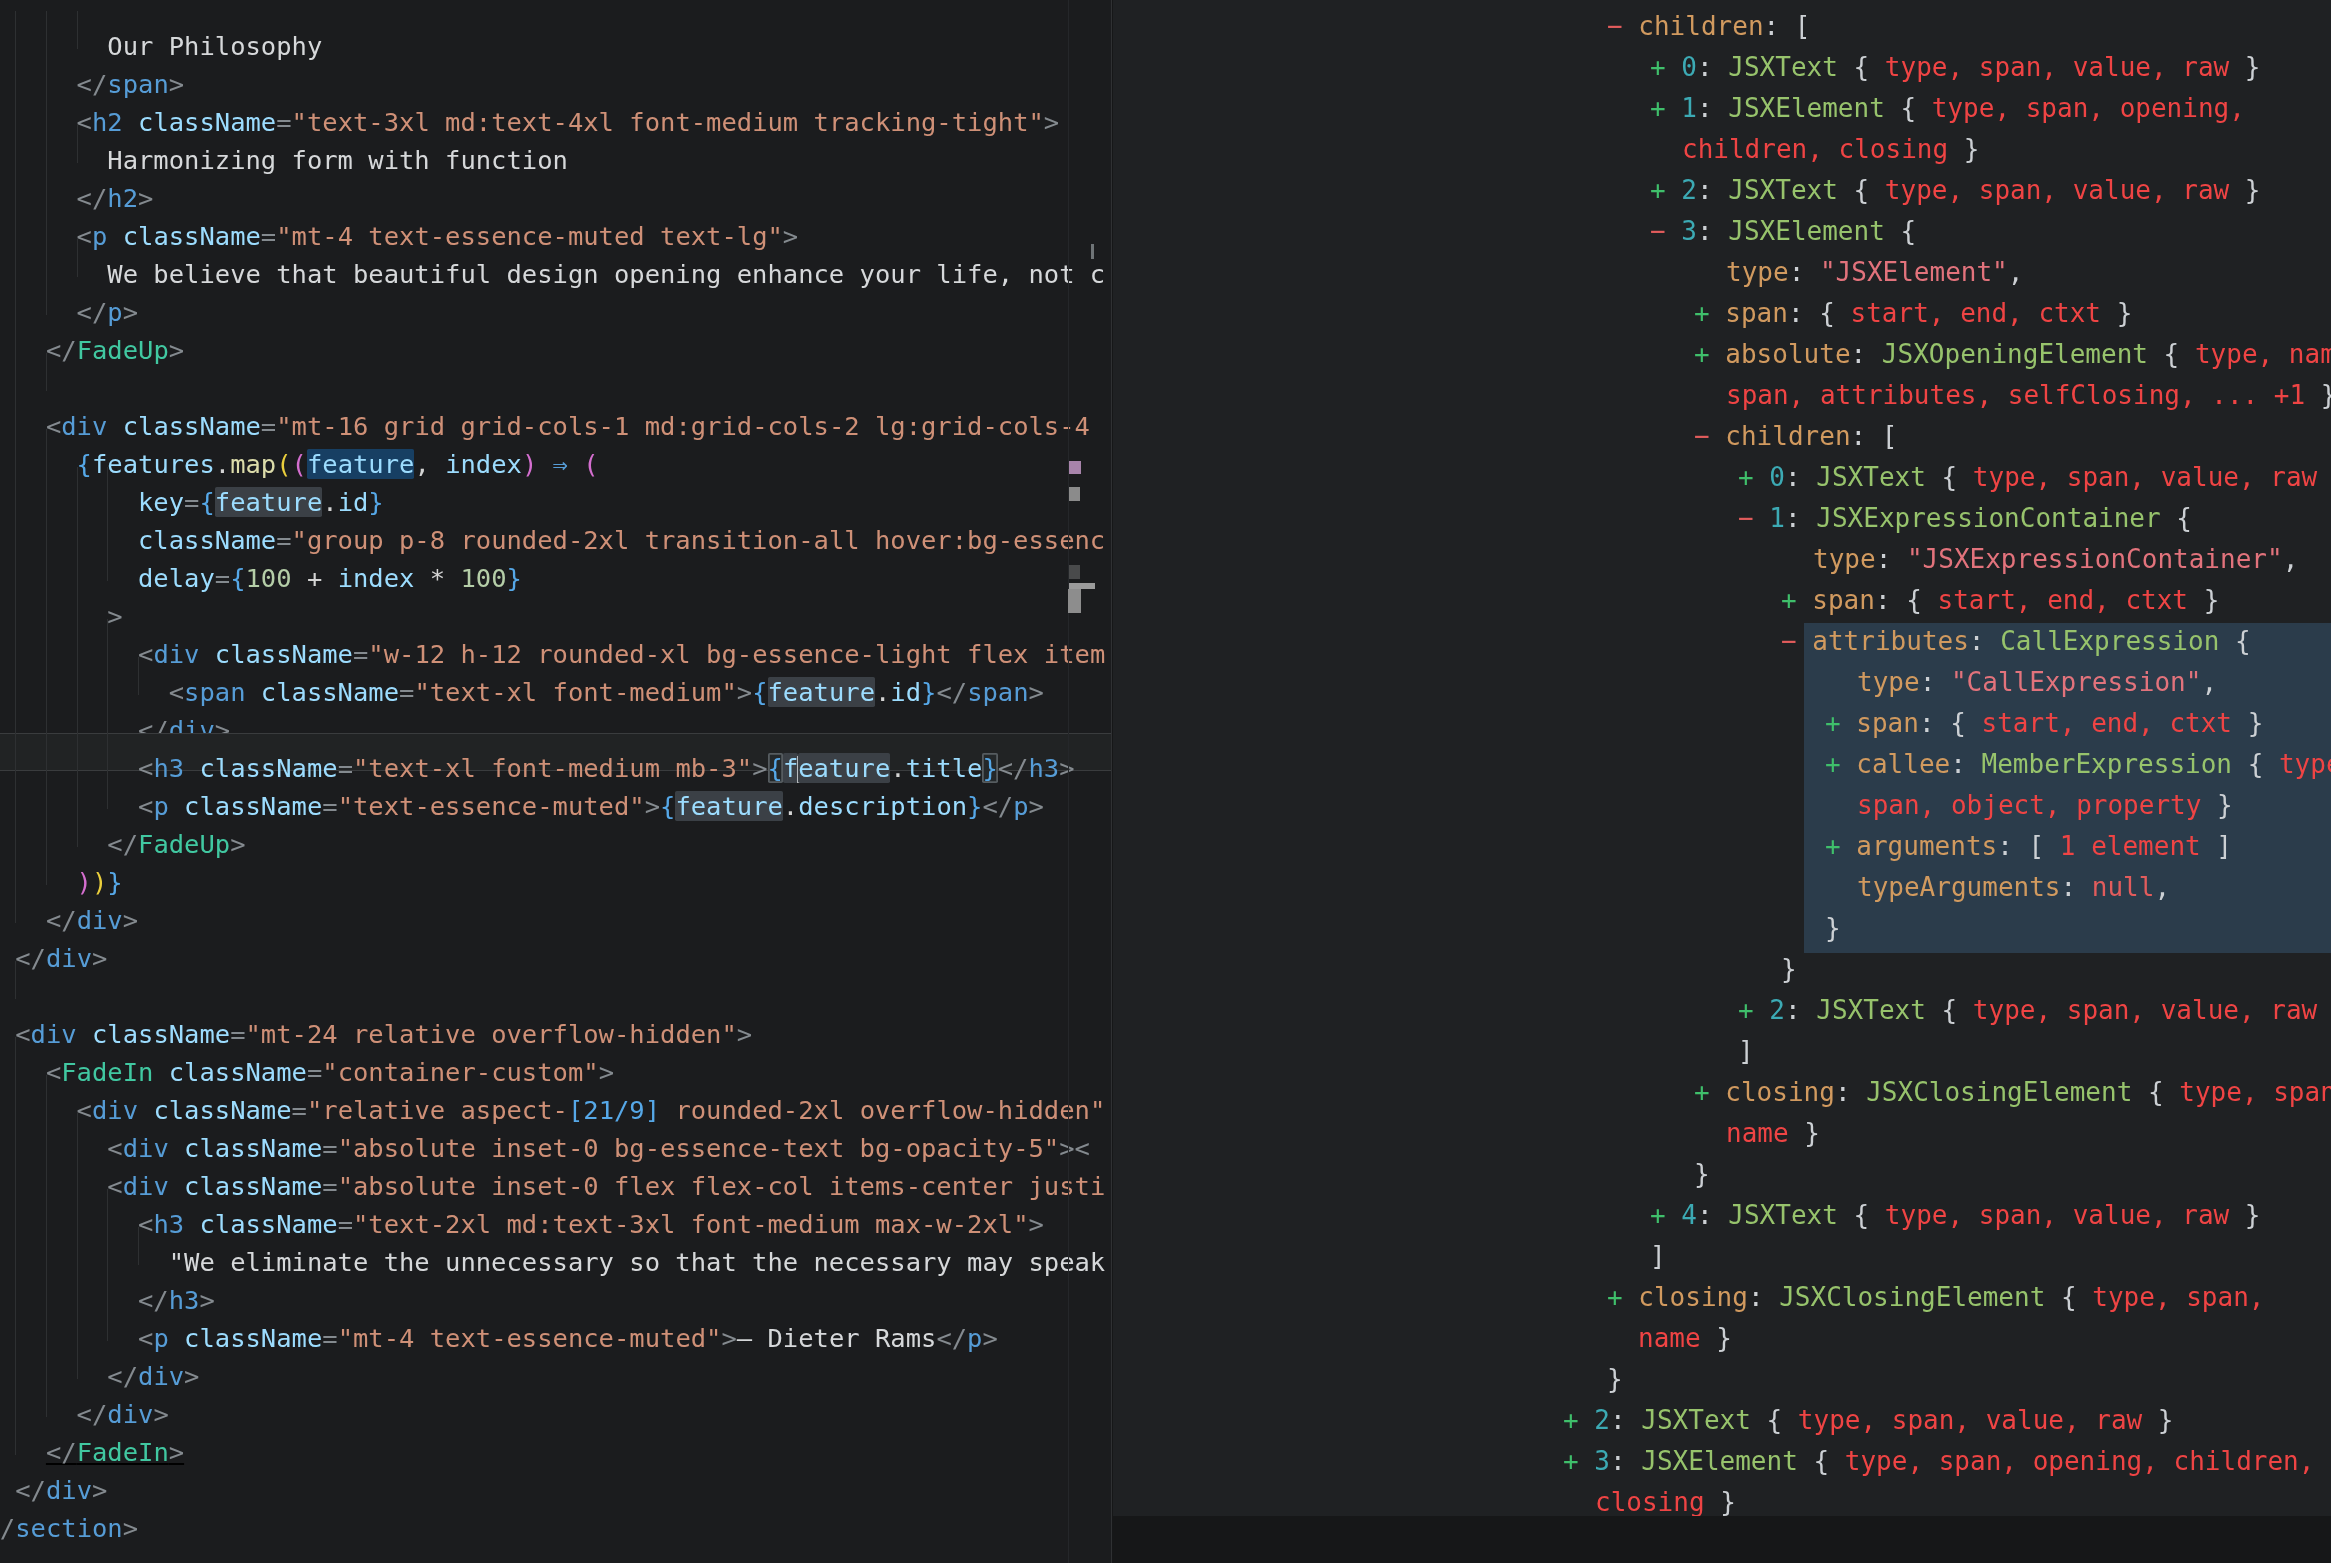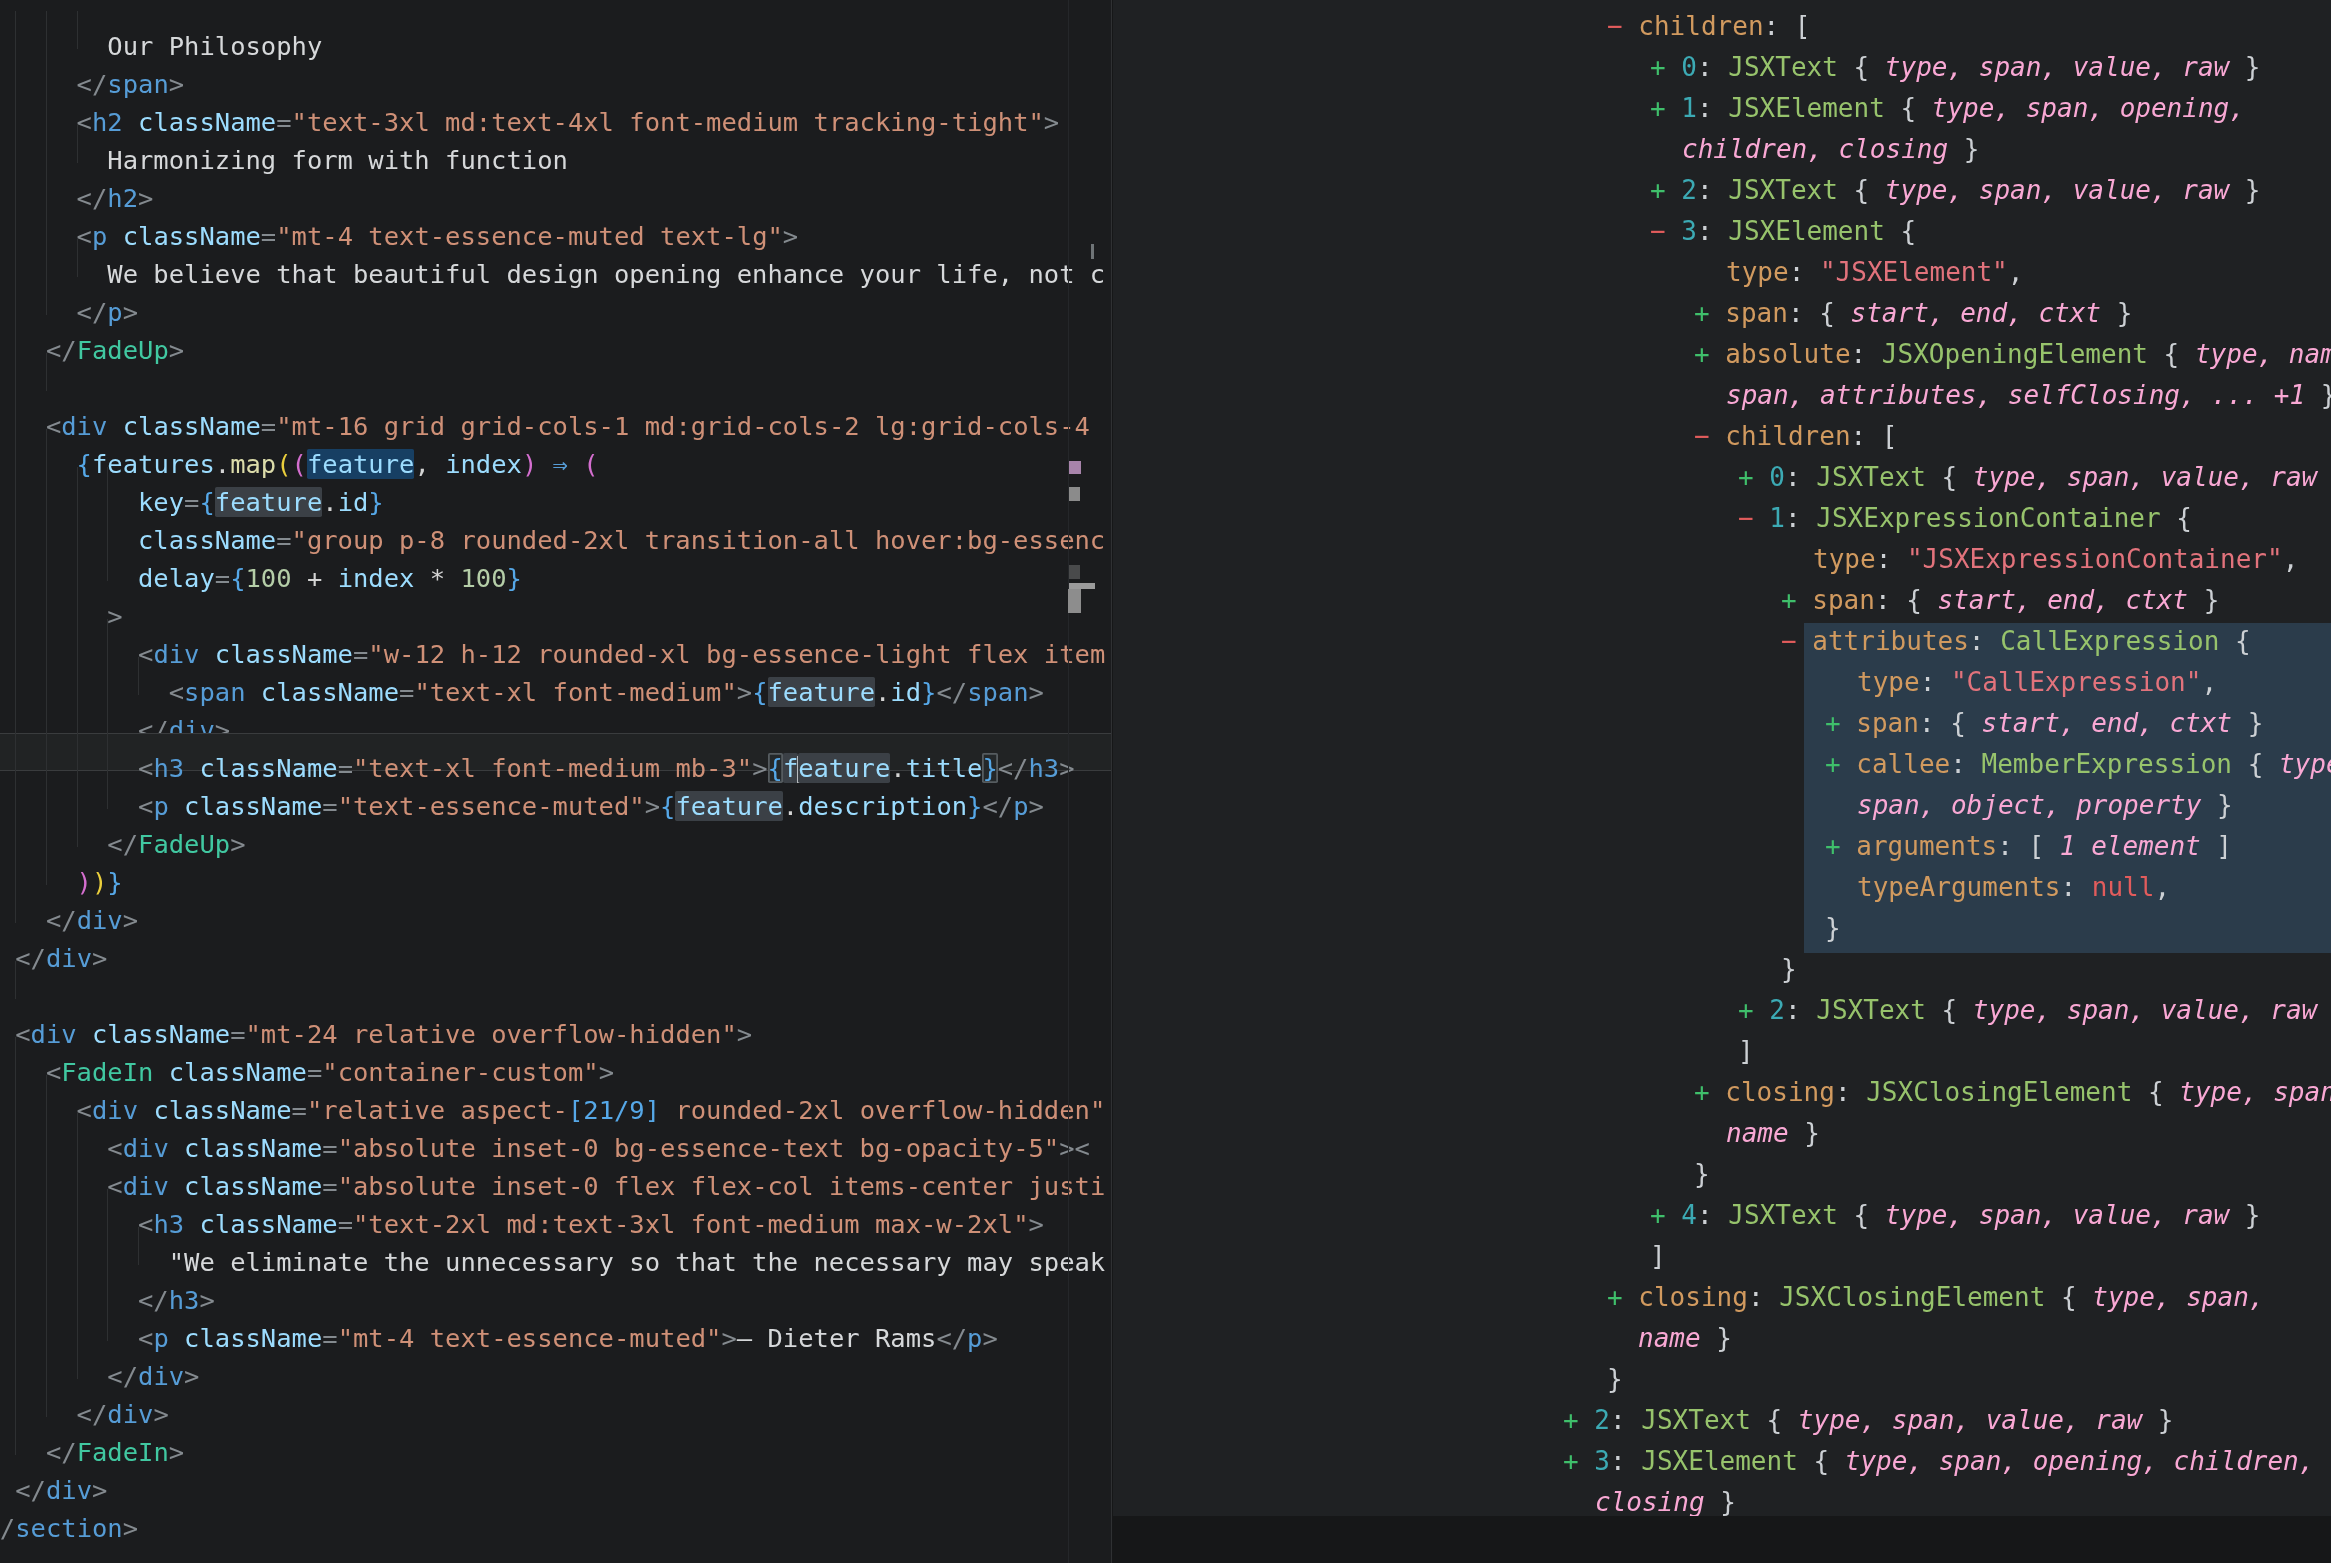--- a/index.html
+++ b/index.html
@@ -39,21 +39,21 @@
             background:#1f2123;overflow:hidden;}
   #ast-lines{position:absolute;left:0;top:5.5px;width:100%;}
   .al{position:relative;height:41px;line-height:41px;font-size:26px;white-space:pre;}
   #ast-selection{position:absolute;background:#2b3c4b;}
   .rk-plus{color:#3fbf6b}
   .rk-minus{color:#e25c5c}
   .rk-kw{color:#d19a5f}
   .rk-idx{color:#3caab4}
   .rk-ty{color:#97c36c}
   .rk-pn{color:#ccd0d4}
-  .rk-pv{color:#f9a8d4;font-style:italic}
+  .rk-pv{color:#ef4444;}
   .rk-st{color:#e2737c}
   .rk-nul{color:#e25c5c}
 </style>
 </head>
 <body>
 
 <div id="screen">
   <div id="code-pane">
     <div id="code-lines">
         <div class="cl"><div class="guide" style="left: calc(2ch - 15.5px);"></div><div class="guide" style="left: calc(4ch - 15.5px);"></div><div class="guide" style="left: calc(6ch - 15.5px);"></div><span class="ltxt" style="margin-left: calc(8ch - 15.5px);"><span class="tk-tx">Our Philosophy</span></span></div>
@@ -86,21 +86,21 @@
         <div class="cl"><div class="guide" style="left: calc(2ch - 15.5px);"></div><span class="ltxt" style="margin-left: calc(4ch - 15.5px);"><span class="tk-pt">&lt;</span><span class="tk-cp">FadeIn</span><span class="tk-at"> className</span><span class="tk-pt">=</span><span class="tk-st">"container-custom"</span><span class="tk-pt">&gt;</span></span></div>
         <div class="cl"><div class="guide" style="left: calc(2ch - 15.5px);"></div><div class="guide" style="left: calc(4ch - 15.5px);"></div><span class="ltxt" style="margin-left: calc(6ch - 15.5px);"><span class="tk-pt">&lt;</span><span class="tk-tg">div</span><span class="tk-at"> className</span><span class="tk-pt">=</span><span class="tk-st">"relative aspect-</span><span class="tk-br">[21/9]</span><span class="tk-st"> rounded-2xl overflow-hidden"</span></span></div>
         <div class="cl"><div class="guide" style="left: calc(2ch - 15.5px);"></div><div class="guide" style="left: calc(4ch - 15.5px);"></div><div class="guide" style="left: calc(6ch - 15.5px);"></div><span class="ltxt" style="margin-left: calc(8ch - 15.5px);"><span class="tk-pt">&lt;</span><span class="tk-tg">div</span><span class="tk-at"> className</span><span class="tk-pt">=</span><span class="tk-st">"absolute inset-0 bg-essence-text bg-opacity-5"</span><span class="tk-pt">&gt;&lt;</span></span></div>
         <div class="cl"><div class="guide" style="left: calc(2ch - 15.5px);"></div><div class="guide" style="left: calc(4ch - 15.5px);"></div><div class="guide" style="left: calc(6ch - 15.5px);"></div><span class="ltxt" style="margin-left: calc(8ch - 15.5px);"><span class="tk-pt">&lt;</span><span class="tk-tg">div</span><span class="tk-at"> className</span><span class="tk-pt">=</span><span class="tk-st">"absolute inset-0 flex flex-col items-center justi</span></span></div>
         <div class="cl"><div class="guide" style="left: calc(2ch - 15.5px);"></div><div class="guide" style="left: calc(4ch - 15.5px);"></div><div class="guide" style="left: calc(6ch - 15.5px);"></div><div class="guide" style="left: calc(8ch - 15.5px);"></div><span class="ltxt" style="margin-left: calc(10ch - 15.5px);"><span class="tk-pt">&lt;</span><span class="tk-tg">h3</span><span class="tk-at"> className</span><span class="tk-pt">=</span><span class="tk-st">"text-2xl md:text-3xl font-medium max-w-2xl"</span><span class="tk-pt">&gt;</span></span></div>
         <div class="cl"><div class="guide" style="left: calc(2ch - 15.5px);"></div><div class="guide" style="left: calc(4ch - 15.5px);"></div><div class="guide" style="left: calc(6ch - 15.5px);"></div><div class="guide" style="left: calc(8ch - 15.5px);"></div><div class="guide" style="left: calc(10ch - 15.5px);"></div><span class="ltxt" style="margin-left: calc(12ch - 15.5px);"><span class="tk-tx">"We eliminate the unnecessary so that the necessary may speak</span></span></div>
         <div class="cl"><div class="guide" style="left: calc(2ch - 15.5px);"></div><div class="guide" style="left: calc(4ch - 15.5px);"></div><div class="guide" style="left: calc(6ch - 15.5px);"></div><div class="guide" style="left: calc(8ch - 15.5px);"></div><span class="ltxt" style="margin-left: calc(10ch - 15.5px);"><span class="tk-pt">&lt;/</span><span class="tk-tg">h3</span><span class="tk-pt">&gt;</span></span></div>
         <div class="cl"><div class="guide" style="left: calc(2ch - 15.5px);"></div><div class="guide" style="left: calc(4ch - 15.5px);"></div><div class="guide" style="left: calc(6ch - 15.5px);"></div><div class="guide" style="left: calc(8ch - 15.5px);"></div><span class="ltxt" style="margin-left: calc(10ch - 15.5px);"><span class="tk-pt">&lt;</span><span class="tk-tg">p</span><span class="tk-at"> className</span><span class="tk-pt">=</span><span class="tk-st">"mt-4 text-essence-muted"</span><span class="tk-pt">&gt;</span><span class="tk-tx">— Dieter Rams</span><span class="tk-pt">&lt;/</span><span class="tk-tg">p</span><span class="tk-pt">&gt;</span></span></div>
         <div class="cl"><div class="guide" style="left: calc(2ch - 15.5px);"></div><div class="guide" style="left: calc(4ch - 15.5px);"></div><div class="guide" style="left: calc(6ch - 15.5px);"></div><span class="ltxt" style="margin-left: calc(8ch - 15.5px);"><span class="tk-pt">&lt;/</span><span class="tk-tg">div</span><span class="tk-pt">&gt;</span></span></div>
         <div class="cl"><div class="guide" style="left: calc(2ch - 15.5px);"></div><div class="guide" style="left: calc(4ch - 15.5px);"></div><span class="ltxt" style="margin-left: calc(6ch - 15.5px);"><span class="tk-pt">&lt;/</span><span class="tk-tg">div</span><span class="tk-pt">&gt;</span></span></div>
-        <div class="cl"><div class="guide" style="left: calc(2ch - 15.5px);"></div><span class="ltxt" style="margin-left: calc(4ch - 15.5px);"><span class="tk-pt">&lt;/</span><span class="tk-cp">FadeIn</span><span class="tk-pt">&gt;</span></span></div>
+        <div class="cl"><div class="guide" style="left: calc(2ch - 15.5px);"></div><span class="ltxt" style="margin-left: calc(4ch - 15.5px); text-decoration: underline;"><span class="tk-pt">&lt;/</span><span class="tk-cp">FadeIn</span><span class="tk-pt">&gt;</span></span></div>
         <div class="cl"><span class="ltxt" style="margin-left: calc(2ch - 15.5px);"><span class="tk-pt">&lt;/</span><span class="tk-tg">div</span><span class="tk-pt">&gt;</span></span></div>
         <div class="cl"><span class="ltxt" style="margin-left: calc(0ch - 15.5px);"><span class="tk-pt">&lt;/</span><span class="tk-tg">section</span><span class="tk-pt">&gt;</span></span></div>
       </div>
     <div id="code-decorations">
         <div class="deco" style="left: 1068px; top: 0px; width: 0.9px; height: 1564px; background: rgb(37, 39, 42);"></div>
         <div class="deco" style="left: 1091px; top: 244px; width: 2.7px; height: 14.5px; background: rgb(111, 116, 119);"></div>
         <div class="deco" style="left: 1069px; top: 461px; width: 11.8px; height: 12.7px; background: rgb(168, 132, 171);"></div>
         <div class="deco" style="left: 1069px; top: 487px; width: 11px; height: 13.6px; background: rgb(139, 139, 139);"></div>
         <div class="deco" style="left: 1069px; top: 565px; width: 11px; height: 13.6px; background: rgba(150, 150, 150, 0.38);"></div>
         <div class="deco" style="left: 1069px; top: 583px; width: 25.5px; height: 6.4px; background: rgb(155, 155, 155);"></div>

